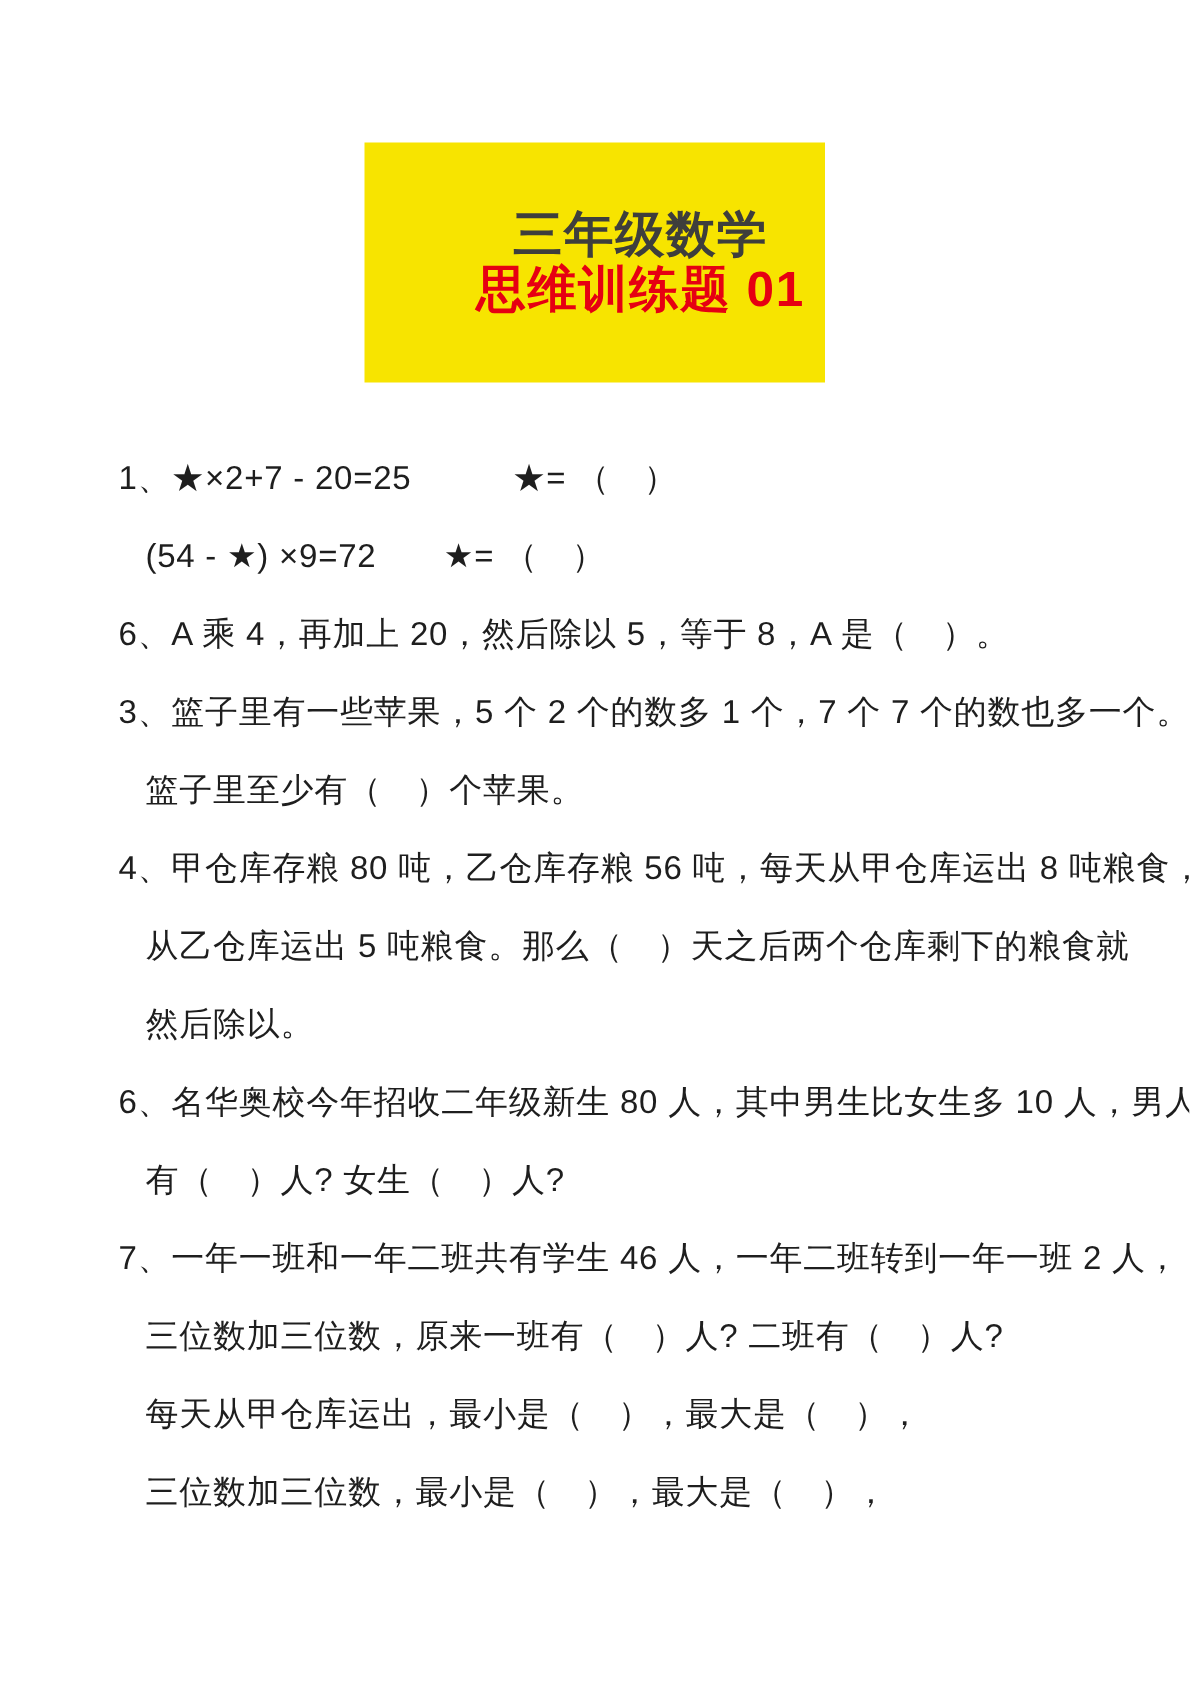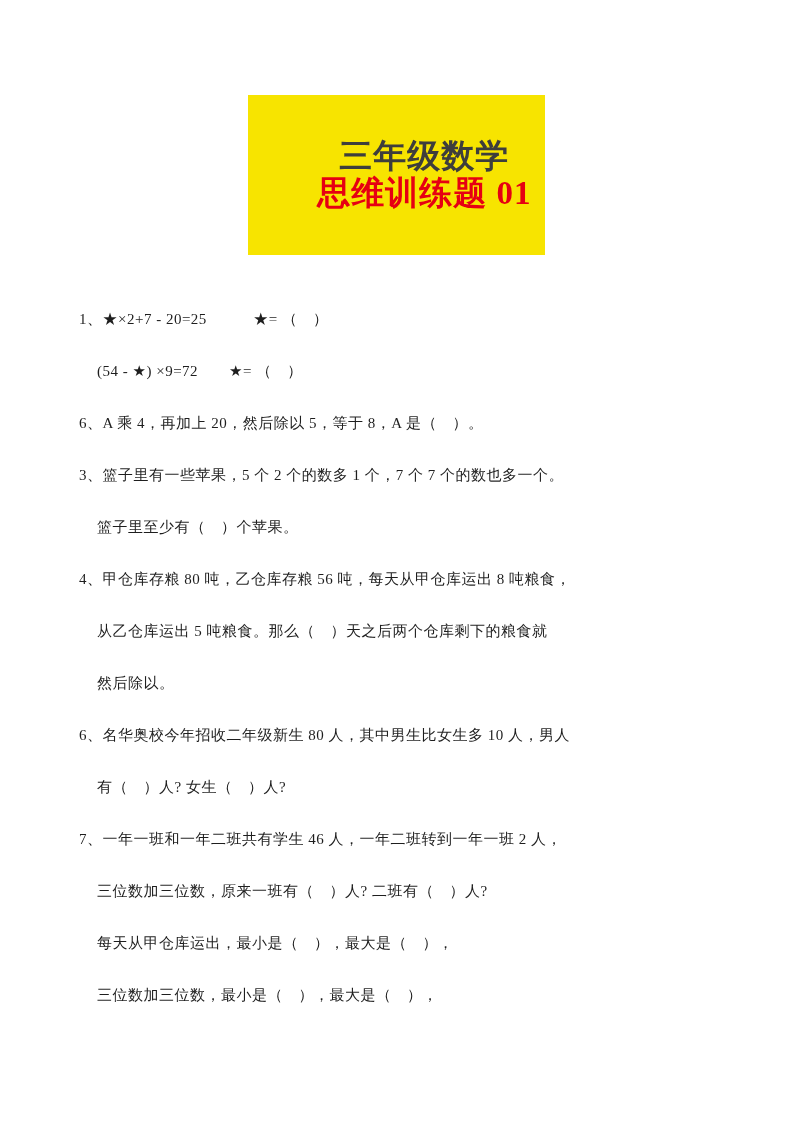--- a/index.html
+++ b/index.html
@@ -6,21 +6,21 @@
     margin: 0;
     padding: 0;
     background: #ffffff;
   }
   .page {
     position: relative;
     width: 793px;
     height: 1122px;
     background: #ffffff;
     overflow: hidden;
-    font-family: Liberation Serif, serif;
+    font-family: Liberation Sans, sans-serif;
     color: #1e1e1e;
   }
   .title-row {
     margin-top: 95px;
     text-align: center;
   }
   .title-hl {
     display: inline-block;
     padding: 7px 14px 8px 14px;
     font-size: 33px;
@@ -31,21 +31,21 @@
   }
   .content {
     margin-top: 38px;
     padding-left: 79px;
     padding-right: 40px;
   }
   .line {
     height: 52px;
     display: flex;
     align-items: center;
-    font-size: 15px;
+    font-size: 22px;
     white-space: pre;
     letter-spacing: 0.5px;
   }
   .line.cont {
     padding-left: 18px;
   }
 </style>
 </head>
 <body>
 

